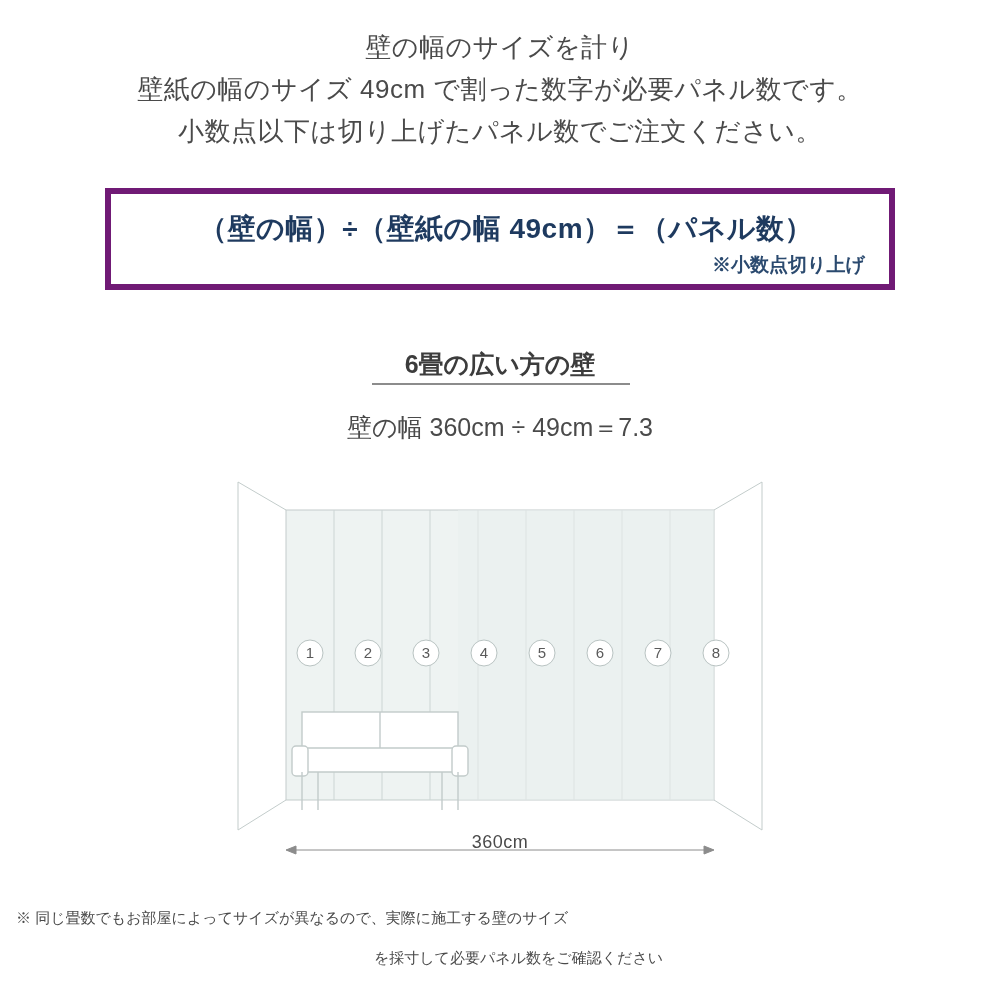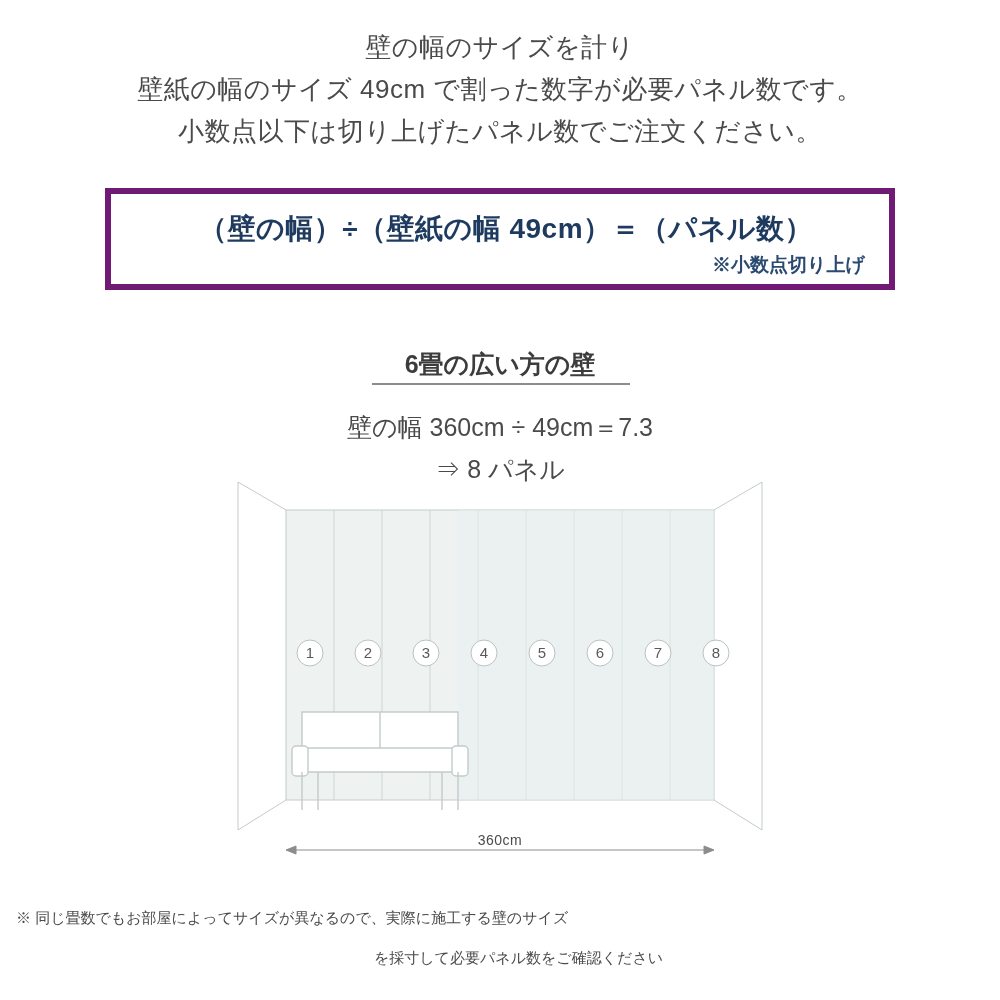--- a/index.html
+++ b/index.html
@@ -128,21 +128,21 @@
     font-family: "Liberation Sans", sans-serif;
     font-size: 15px;
     fill: #5a5a5a;
   }
   .dim-label {
     position: absolute;
     top: 832px;
     left: 0;
     width: 1000px;
     text-align: center;
-    font-size: 14px;
+    font-size: 18px;
     color: #4a4a4a;
     letter-spacing: 0.5px;
   }
 
   
   .footnote {
     position: absolute;
     top: 898px;
     left: 16px;
     width: 975px;
@@ -168,21 +168,20 @@
 
   <div class="formula-box">
     <div class="formula-text">（壁の幅）÷（壁紙の幅 49cm）＝（パネル数）</div>
     <div class="formula-note">※小数点切り上げ</div>
   </div>
 
   <div class="section-heading">6畳の広い方の壁</div>
   <div class="heading-underline"></div>
 
   <div class="calc-line-1">壁の幅 360cm ÷ 49cm＝7.3</div>
-  <div class="calc-line-2">⇒ 8 パネル</div>
 
   <div class="room">
     <svg width="540" height="390" viewBox="0 0 540 390" xmlns="http://www.w3.org/2000/svg">
 
       <g>
         <rect x="56" y="30" width="428" height="290" fill="#eef3f2" stroke="#c3cccb" stroke-width="1"></rect>
       </g>
 
       <g stroke="#c3cccb" stroke-width="1" fill="none">
         <line x1="56" y1="30" x2="8" y2="2"></line>

